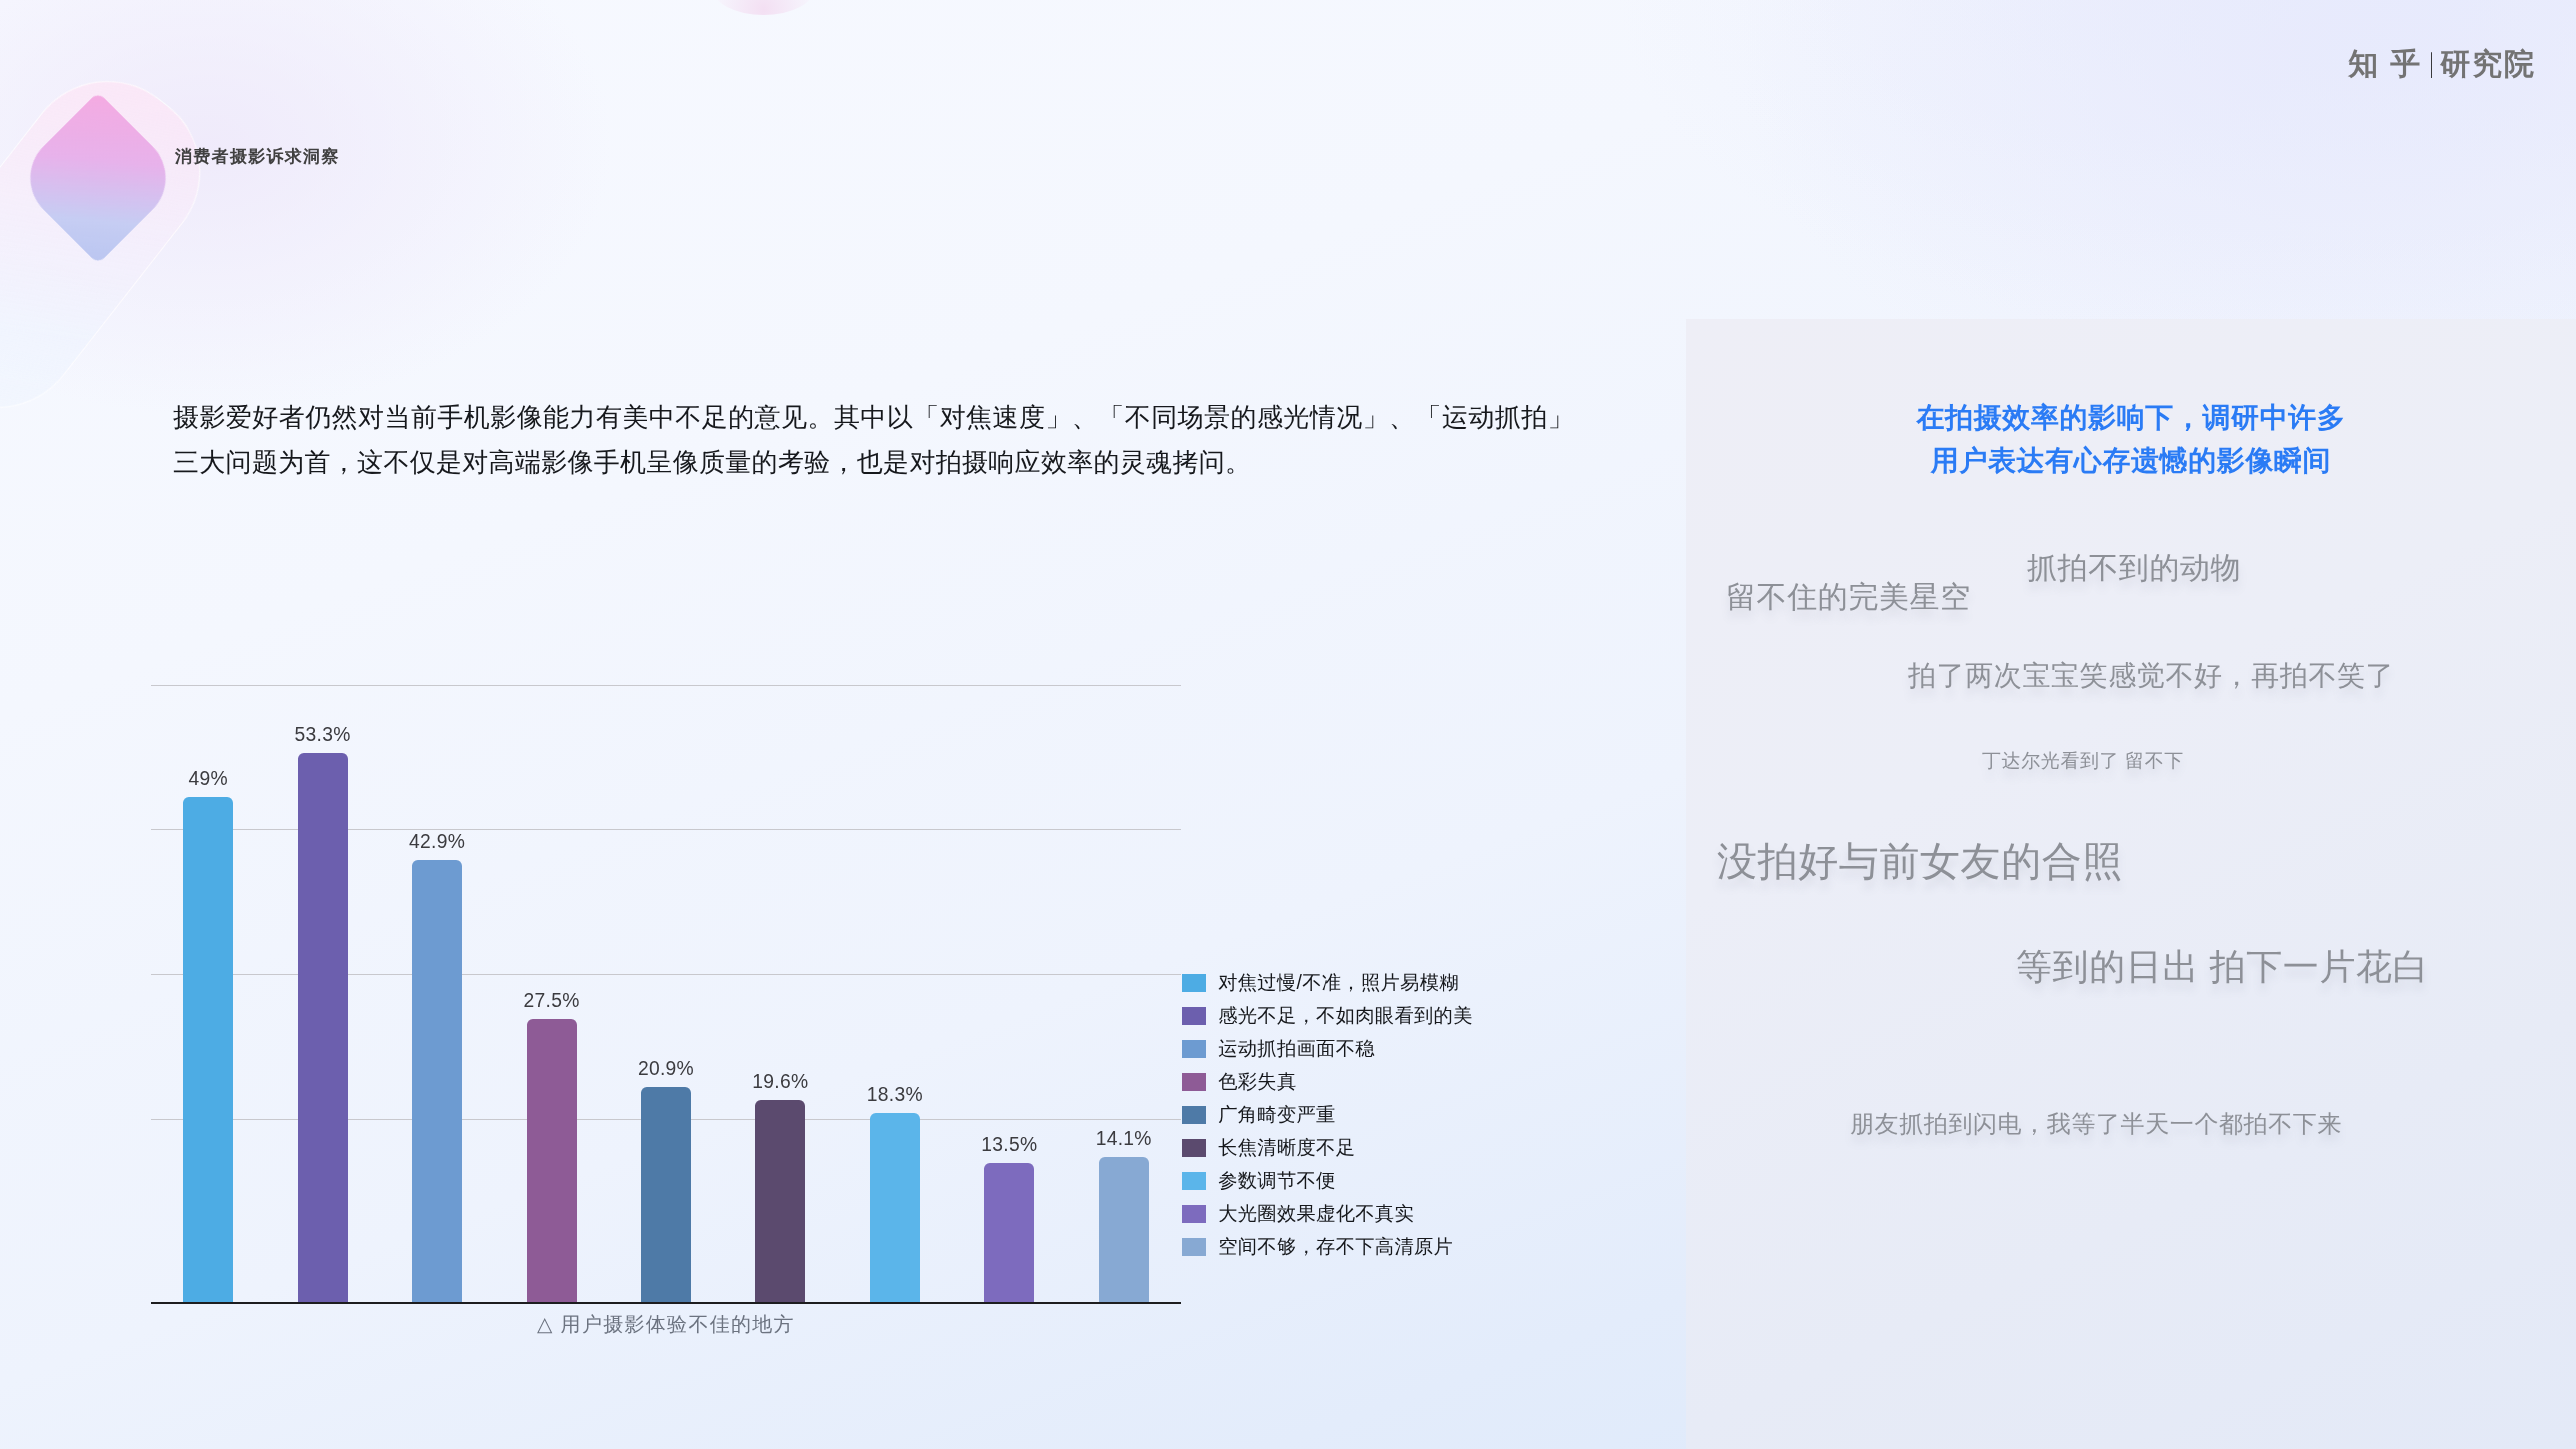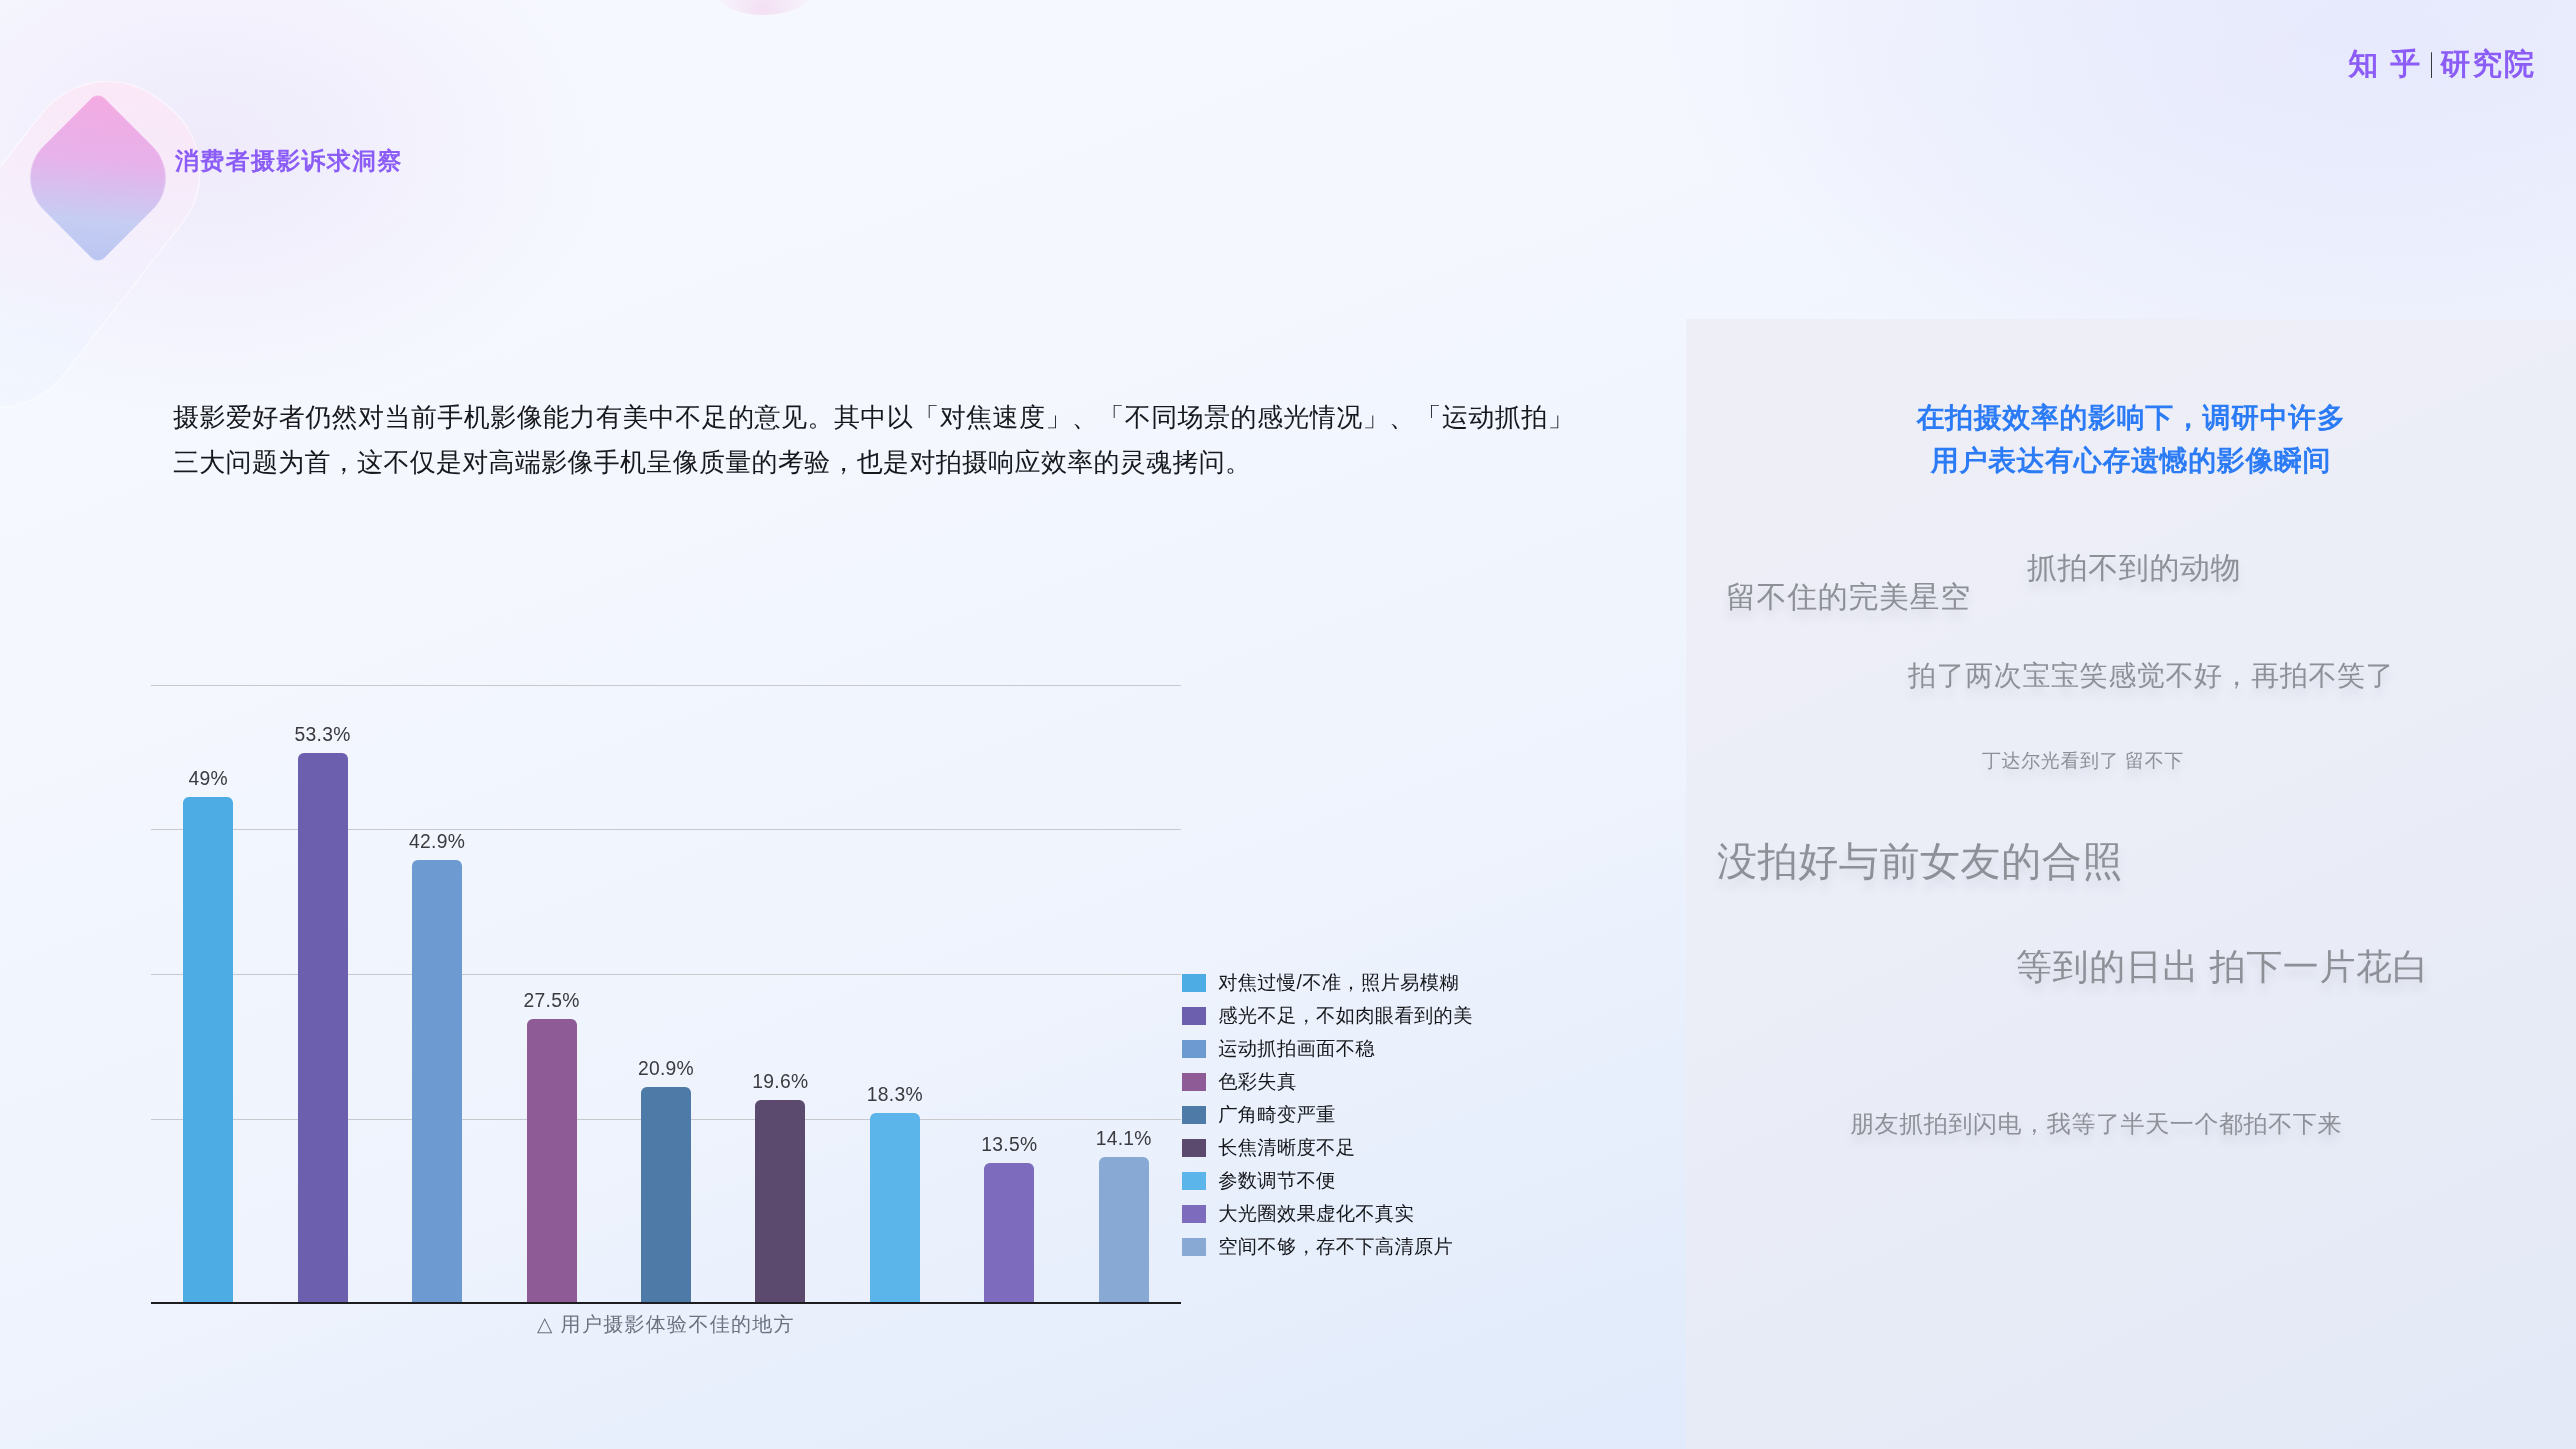--- a/index.html
+++ b/index.html
@@ -36,28 +36,28 @@
   .deco-glow-right{
     position:absolute; right:0; top:0; width:966px; height:361px;
     background:radial-gradient(ellipse at 80% 0%,rgba(230,233,252,.75) 0%,rgba(236,240,255,0) 70%);
     pointer-events:none;
   }
 
   
   .logo{
     position:absolute; right:40px; top:44px;
     display:flex; align-items:center; gap:8.4px;
-    font-size:30px; font-weight:700; color:#8b5cf6; letter-spacing:1.9px;
+    font-size:30px; font-weight:700; color:#737373; letter-spacing:1.9px;
   }
   .logo .bar{ width:1.3px; height:26px; background:#1a1a1a; opacity:.85; }
 
   
   .eyebrow{
     position:absolute; left:175px; top:145px;
-    font-size:24px; font-weight:700; color:#8b5cf6; letter-spacing:1.3px;
+    font-size:17px; font-weight:700; color:#404040; letter-spacing:1.3px;
   }
   .title{
     position:absolute; left:174px; top:193px;
     font-size:47px; font-weight:700; color:#1868f0; letter-spacing:1.3px;
     white-space:nowrap;
   }
 
   
   .body-copy{
     position:absolute; left:173px; top:395px; width:1401px;

